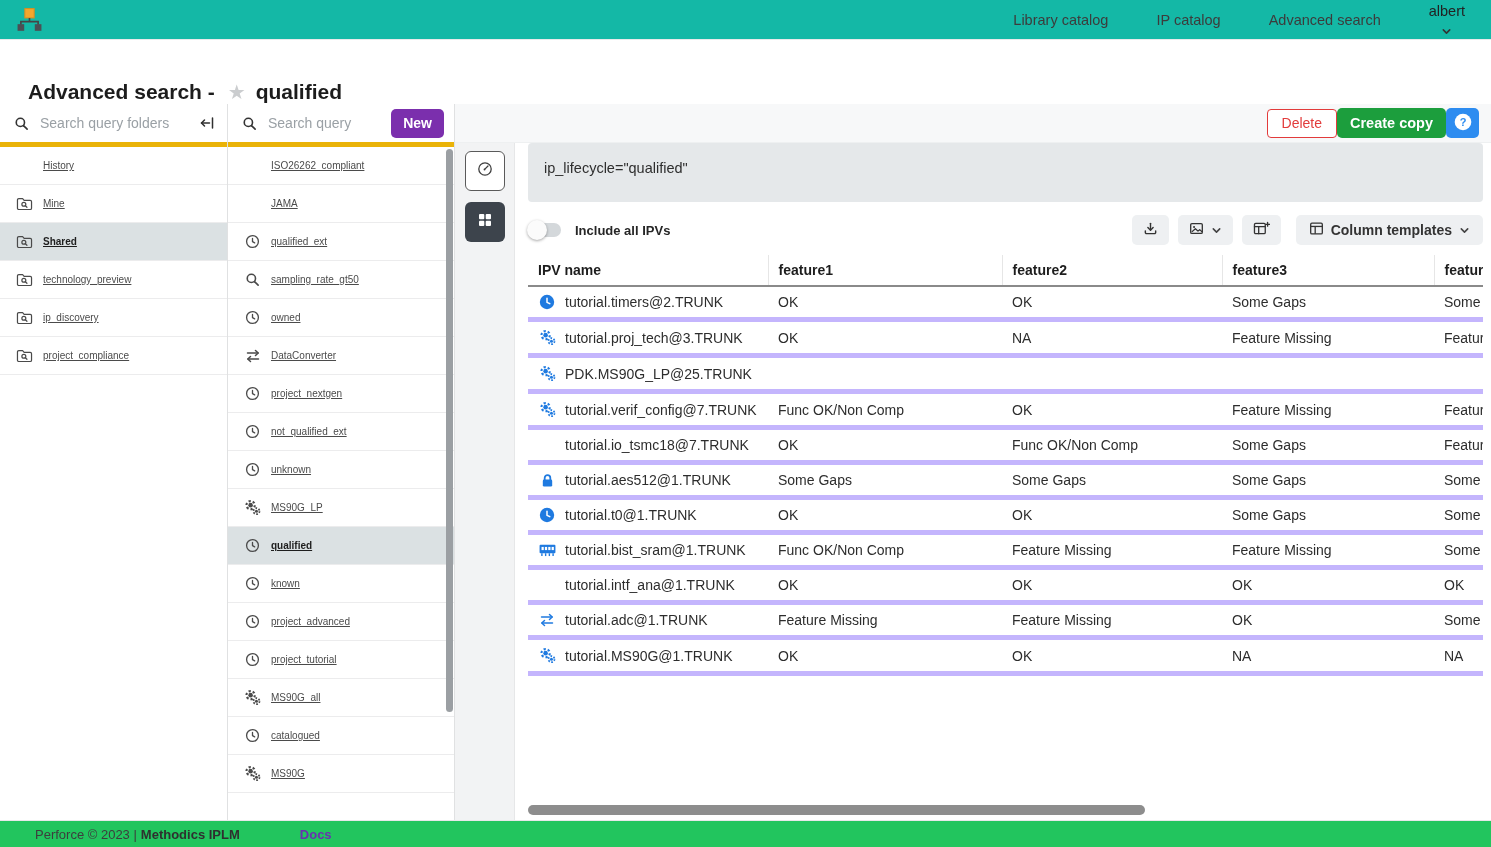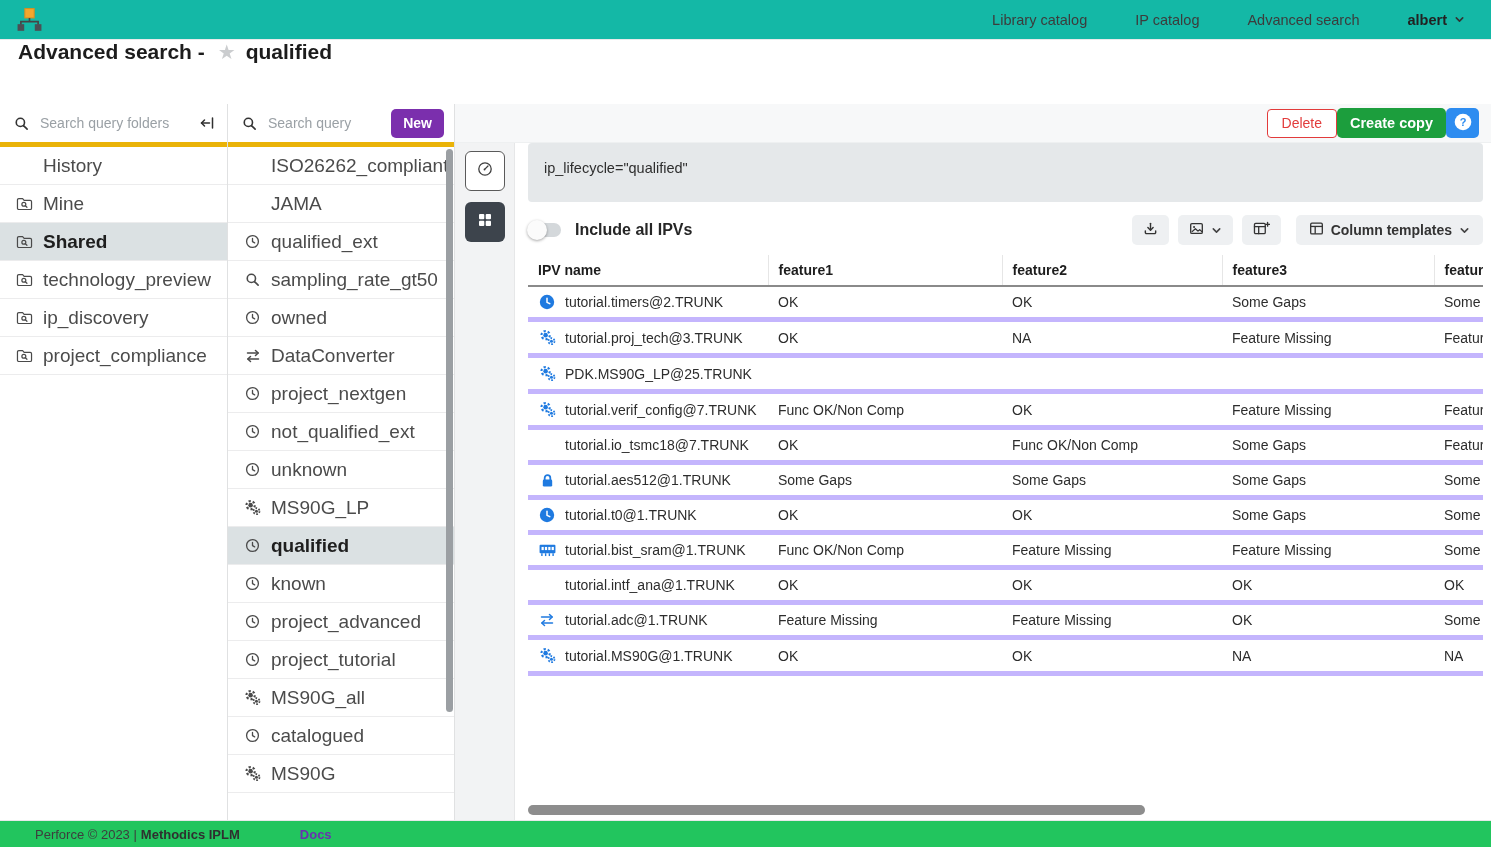--- a/index.html
+++ b/index.html
@@ -10,25 +10,25 @@
     background:#ffffff; color:#2b2b2b; position:relative;
   }
   .app { width:100%; height:100%; display:flex; flex-direction:column; }
 
   
   .topnav { height:40px; flex:none; display:flex; align-items:center;
             padding:0 26px 0 16px; border-bottom:1px solid #e9eaeb; background:#14b8a6; }
   .logo { display:flex; align-items:center; cursor:pointer; }
   .spacer { flex:1; }
   .nav-item { margin-left:48px; font-size:14.5px; color:#3c3c3c; cursor:pointer; white-space:nowrap; }
-  .nav-item.user { font-weight:bold; color:#222; display:flex; align-items:center; gap:7px; }
+  .nav-item.user { font-weight:normal; color:#222; display:flex; align-items:center; gap:7px;flex-direction:column; }
   .chev { display:flex; color:#333; }
 
   
-  .titlebar { height:64px; flex:none; display:flex; align-items:flex-start; padding-left:18px;
+  .titlebar { height:64px; flex:none; display:flex; align-items:flex-end; padding-left:28px;
               font-size:21px; font-weight:bold; color:#1c1c1c; background:#fff; }
   .star { color:#cbcdcf; font-size:20px; margin:0 10px 0 13px; font-weight:normal; cursor:pointer; }
 
   
   .content { flex:1; display:flex; min-height:0; }
 
   .panel { background:#fff; border-right:1px solid #e0e1e2; }
   .panel1 { width:228px; flex:none; }
   .panel2 { width:227px; flex:none; position:relative; }
 
@@ -37,22 +37,22 @@
   .search-row .sic { display:flex; color:#333; flex:none; }
   .search-row input { border:none; outline:none; flex:1; min-width:0; font-size:14px;
                       font-family:"Liberation Sans",sans-serif; color:#333; background:transparent; }
   .search-row input::placeholder { color:#9aa0a5; }
   .collapse-btn { display:flex; color:#2f2f2f; cursor:pointer; flex:none; padding:2px; }
   .new-btn { flex:none; background:#7b2fad; color:#fff; border:none; border-radius:5px;
              height:29px; padding:0 12px; font-size:14px; font-weight:bold;
              font-family:"Liberation Sans",sans-serif; cursor:pointer; }
 
   .side-row { height:38px; display:flex; align-items:center; padding-left:16px;
-              border-bottom:1px solid #ececed; font-size:19px; color:#4b4b4b; cursor:pointer;
-              white-space:nowrap; overflow:hidden; }
+              border-bottom:1px solid #ececed; font-size:10px; color:#4b4b4b; cursor:pointer;
+              white-space:nowrap; overflow:hidden;text-decoration:underline; }
   .side-row .ic { width:17px; flex:none; display:flex; justify-content:center; margin-right:10px; color:#4a4a4a; }
   .side-row.noicon { padding-left:43px; }
   .side-row.selected { background:#dbe1e3; font-weight:bold; color:#1e1e1e; }
 
   .vscroll { position:absolute; right:1px; top:45px; width:7px; height:563px;
              background:#9b9fa3; border-radius:4px; }
 
   
   .mainpanel { flex:1; min-width:0; display:flex; flex-direction:column; background:#fff; border-right:none; }
   .actionbar { height:39px; flex:none; background:#f7f8f9; border-bottom:1px solid #eef0f1;
@@ -72,21 +72,21 @@
   .sq-btn.dark  { background:#3d444c; border:none; }
 
   .main-inner { flex:1; min-width:0; position:relative; overflow:hidden; padding:0 8px 0 13px; }
   .querybox { height:59px; background:#e5e8ea; border-radius:4px; padding:17px 16px;
               font-size:14.5px; color:#2e2e2e; }
   .controls-row { display:flex; align-items:center; justify-content:space-between; margin-top:10px; height:36px; }
   .toggle-wrap { display:flex; align-items:center; gap:14px; }
   .toggle { width:33px; height:14px; background:#d4d8db; border-radius:8px; position:relative; cursor:pointer; flex:none; }
   .toggle .knob { position:absolute; left:-1px; top:-3px; width:20px; height:20px; background:#fbfbfb;
                   border-radius:50%; box-shadow:0 1px 3px rgba(0,0,0,.35); }
-  .toggle-label { font-size:16px; font-weight:bold; color:#262626; }
+  .toggle-label { font-size:13px; font-weight:bold; color:#262626; }
   .toolbar { display:flex; align-items:center; gap:9px; }
   .tool-btn { height:30px; background:#eef0f2; border:none; border-radius:5px; color:#333;
               display:flex; align-items:center; justify-content:center; gap:7px; padding:0 11px;
               font-size:14px; font-weight:600; font-family:"Liberation Sans",sans-serif; cursor:pointer; }
   .tool-btn .chev { color:#444; }
   .tool-btn.templates { margin-left:6px; padding:0 13px; }
 
   
   .tablewrap { margin-top:7px; overflow:hidden; }
   table.results { border-collapse:collapse; table-layout:fixed; width:1206px; font-size:14px; }

